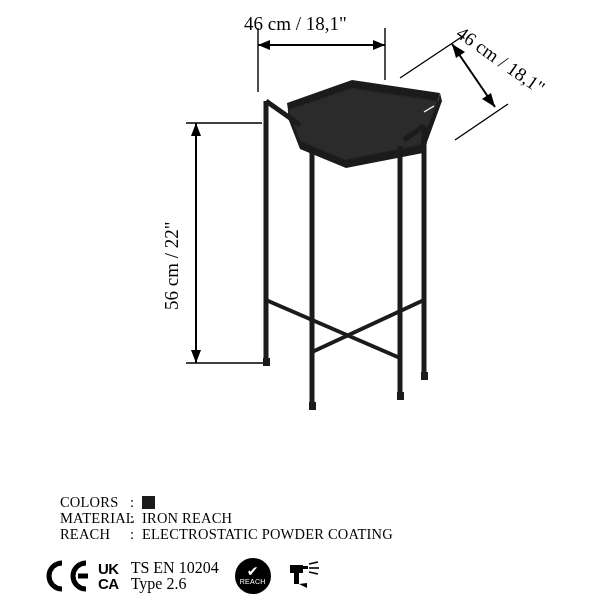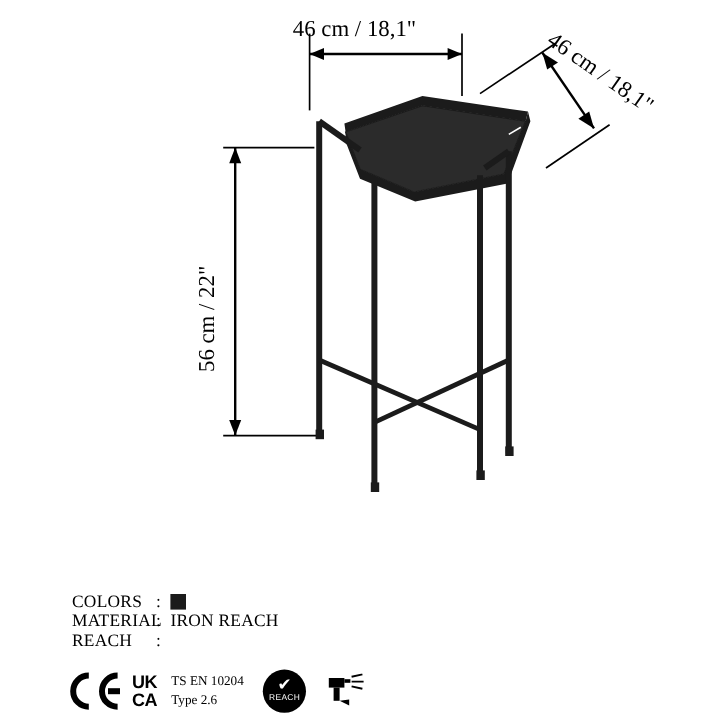--- a/index.html
+++ b/index.html
@@ -61,40 +61,40 @@
   }
   .swatch {
     display: inline-block;
     width: 13px;
     height: 13px;
     background: #1b1b1b;
     vertical-align: -2px;
   }
   .cert-block {
     position: absolute;
-    left: 54px;
+    left: 42px;
     top: 558px;
     display: flex;
     align-items: center;
     gap: 10px;
   }
   .ce-mark {
     width: 46px;
     height: 32px;
   }
   .ukca {
     font-family: "Liberation Sans", sans-serif;
     font-weight: bold;
     font-size: 15px;
     line-height: 15px;
     letter-spacing: -0.5px;
   }
   .ts-block {
     font-family: "Liberation Serif", serif;
-    font-size: 11px;
+    font-size: 16px;
     line-height: 16px;
     margin-left: 2px;
   }
   .reach-badge {
     width: 36px;
     height: 36px;
     border-radius: 50%;
     background: #000000;
     color: #ffffff;
     display: flex;
@@ -194,20 +194,21 @@
 
     <div class="spec-row">
       <span class="spec-key">MATERIAL</span>
       <span class="spec-colon">:</span>
       <span class="spec-val">IRON REACH</span>
     </div>
 
     <div class="spec-row">
       <span class="spec-key">REACH</span>
       <span class="spec-colon">:</span>
+      <span class="spec-val">ELECTROSTATIC POWDER COATING</span>
     </div>
   </div>
 
   <div class="cert-block">
 
     <svg class="ce-mark" viewBox="0 0 46 32">
       <path d="M20,3 A13,13 0 1,0 20,29" fill="none" stroke="#000" stroke-width="5"></path>
       <path d="M44,3 A13,13 0 1,0 44,29" fill="none" stroke="#000" stroke-width="5"></path>
       <rect x="36" y="13.5" width="10" height="5" fill="#000"></rect>
     </svg>

